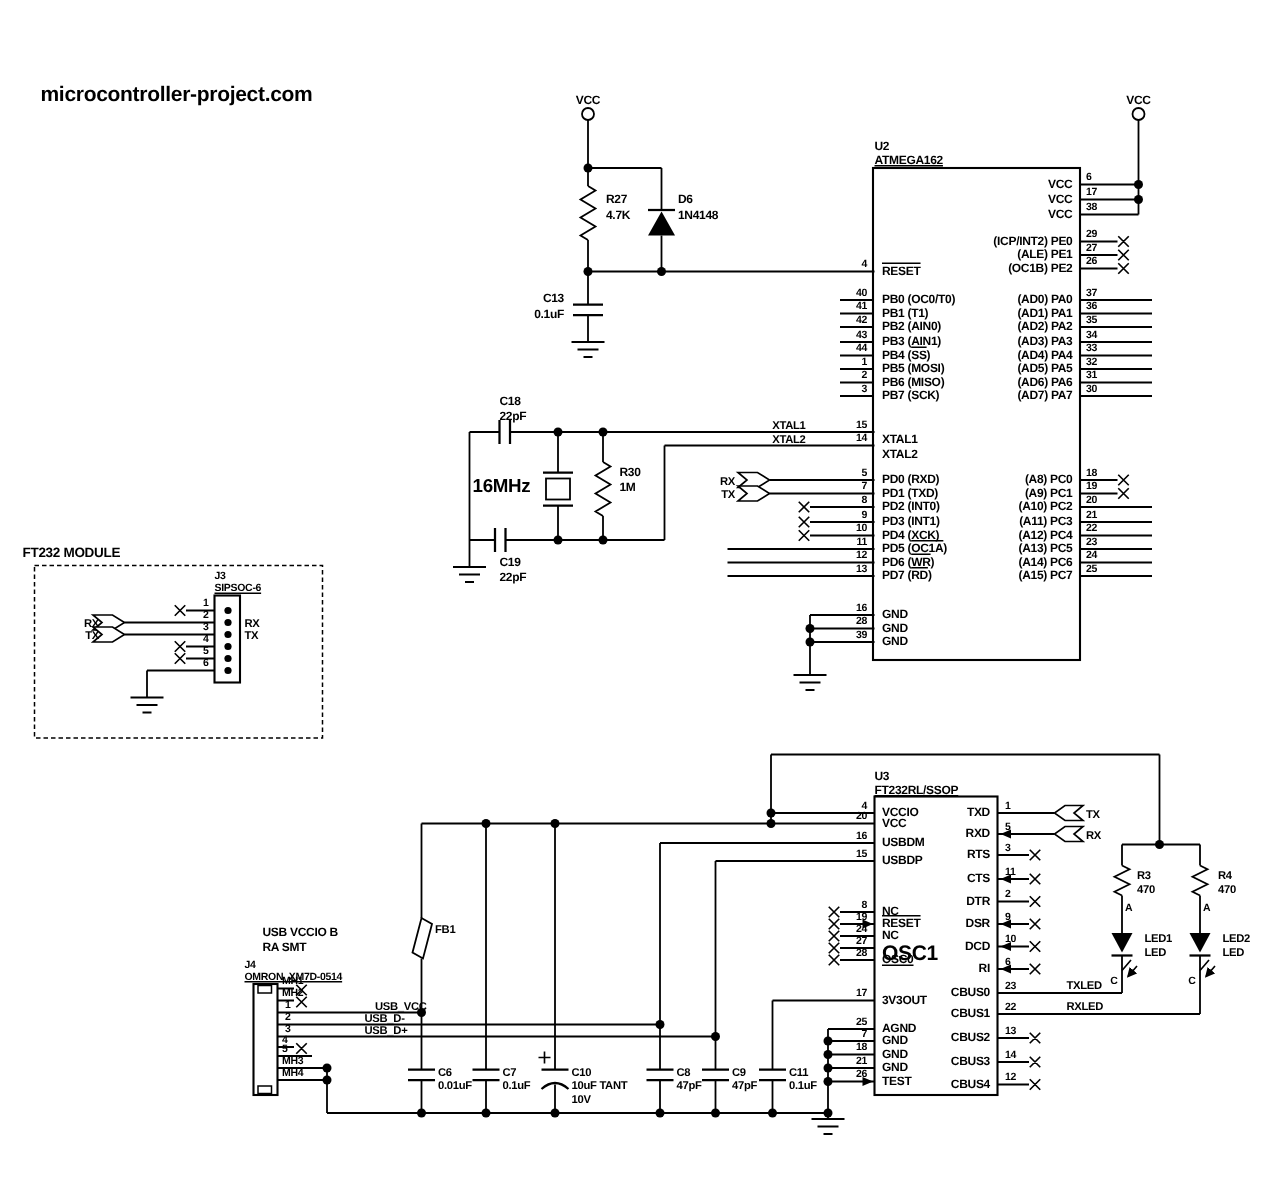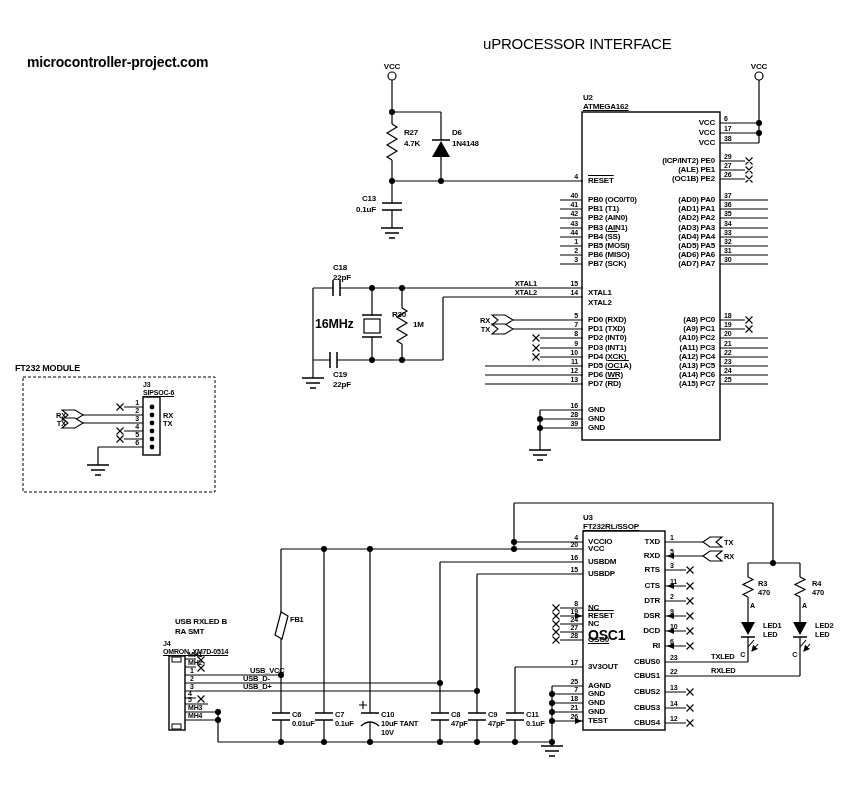--- a/index.html
+++ b/index.html
@@ -221,21 +221,20 @@
         <circle cx="152" cy="415" r="2.4"></circle>
         <circle cx="152" cy="423" r="2.4"></circle>
     <circle cx="152" cy="431" r="2.4"></circle>
         <circle cx="152" cy="439" r="2.4"></circle>
         <circle cx="152" cy="447" r="2.4"></circle>
   </g>
 </svg>
 
 <div id="labels">
   <div class="t b" style="left:27px;top:55px;font-size:14px">microcontroller-project.com</div>
-  <div class="t" style="left:483px;top:36px;font-size:15px">uPROCESSOR INTERFACE</div>
 <span class="t b" style="left: 392px; top: 63.2px; font-size: 8px; transform: translateX(-50%);">VCC</span>
       <span class="t b" style="left: 404px; top: 129.2px; font-size: 8px;">R27</span>
       <span class="t b" style="left: 404px; top: 140.2px; font-size: 8px;">4.7K</span>
       <span class="t b" style="left: 452px; top: 129.2px; font-size: 8px;">D6</span>
       <span class="t b" style="left: 452px; top: 140.2px; font-size: 8px;">1N4148</span>
       <span class="t b" style="left: 376px; top: 195.2px; font-size: 8px; transform: translateX(-100%);">C13</span>
       <span class="t b" style="left: 376px; top: 206.2px; font-size: 8px; transform: translateX(-100%);">0.1uF</span>
       <span class="t b" style="left: 759px; top: 63.2px; font-size: 8px; transform: translateX(-50%);">VCC</span>
       <span class="t b" style="left: 583px; top: 94.2px; font-size: 8px;">U2</span>
       <span class="t b u" style="left: 583px; top: 103.2px; font-size: 8px;">ATMEGA162</span>
@@ -325,40 +324,40 @@
       <span class="t b" style="left: 715px; top: 344.2px; font-size: 8px; transform: translateX(-100%);">(A11) PC3</span>
       <span class="t b" style="left: 715px; top: 353.2px; font-size: 8px; transform: translateX(-100%);">(A12) PC4</span>
       <span class="t b" style="left: 715px; top: 362.2px; font-size: 8px; transform: translateX(-100%);">(A13) PC5</span>
       <span class="t b" style="left: 715px; top: 371.2px; font-size: 8px; transform: translateX(-100%);">(A14) PC6</span>
       <span class="t b" style="left: 715px; top: 380.2px; font-size: 8px; transform: translateX(-100%);">(A15) PC7</span>
       <span class="t b" style="left: 333px; top: 264.2px; font-size: 8px;">C18</span>
       <span class="t b" style="left: 333px; top: 274.2px; font-size: 8px;">22pF</span>
       <span class="t b" style="left: 315px; top: 318.375px; font-size: 12.5px;">16MHz</span>
       <span class="t b" style="left: 333px; top: 371.2px; font-size: 8px;">C19</span>
       <span class="t b" style="left: 333px; top: 381.2px; font-size: 8px;">22pF</span>
-      <span class="t b" style="left: 392px; top: 311.2px; font-size: 8px;">R30</span>
+      <span class="t b" style="left: 413px; top: 311.2px; font-size: 8px;">R30</span>
       <span class="t b" style="left: 413px; top: 321.2px; font-size: 8px;">1M</span>
       <span class="t b" style="left: 537px; top: 279.625px; font-size: 7.5px; transform: translateX(-100%);">XTAL1</span>
       <span class="t b" style="left: 537px; top: 288.625px; font-size: 7.5px; transform: translateX(-100%);">XTAL2</span>
       <span class="t b" style="left: 490px; top: 316.625px; font-size: 7.5px; transform: translateX(-100%);">RX</span>
       <span class="t b" style="left: 490px; top: 325.625px; font-size: 7.5px; transform: translateX(-100%);">TX</span>
       <span class="t b" style="left: 15px; top: 364.35px; font-size: 9px;">FT232 MODULE</span>
       <span class="t b" style="left: 143px; top: 381.05px; font-size: 7px;">J3</span>
       <span class="t b u" style="left: 143px; top: 389.05px; font-size: 7px;">SIPSOC-6</span>
       <span class="t b" style="left: 139px; top: 399.05px; font-size: 7px; transform: translateX(-100%);">1</span>
       <span class="t b" style="left: 139px; top: 407.05px; font-size: 7px; transform: translateX(-100%);">2</span>
       <span class="t b" style="left: 139px; top: 415.05px; font-size: 7px; transform: translateX(-100%);">3</span>
       <span class="t b" style="left: 139px; top: 423.05px; font-size: 7px; transform: translateX(-100%);">4</span>
       <span class="t b" style="left: 139px; top: 431.05px; font-size: 7px; transform: translateX(-100%);">5</span>
       <span class="t b" style="left: 139px; top: 439.05px; font-size: 7px; transform: translateX(-100%);">6</span>
       <span class="t b" style="left: 163px; top: 411.625px; font-size: 7.5px;">RX</span>
       <span class="t b" style="left: 163px; top: 419.625px; font-size: 7.5px;">TX</span>
       <span class="t b" style="left: 66px; top: 411.625px; font-size: 7.5px; transform: translateX(-100%);">RX</span>
       <span class="t b" style="left: 66px; top: 419.625px; font-size: 7.5px; transform: translateX(-100%);">TX</span>
-      <span class="t b" style="left: 175px; top: 618.2px; font-size: 8px;">USB RXLED B</span>
+      <span class="t b" style="left: 175px; top: 618.2px; font-size: 8px;">USB VCCIO B</span>
       <span class="t b" style="left: 175px; top: 628.2px; font-size: 8px;">RA SMT</span>
       <span class="t b" style="left: 163px; top: 640.05px; font-size: 7px;">J4</span>
       <span class="t b u" style="left: 163px; top: 648.05px; font-size: 7px;">OMRON_XM7D-0514</span>
       <span class="t b" style="left: 188px; top: 651.05px; font-size: 7px;">MH1</span>
       <span class="t b" style="left: 188px; top: 659.05px; font-size: 7px;">MH2</span>
       <span class="t b" style="left: 190px; top: 667.05px; font-size: 7px;">1</span>
       <span class="t b" style="left: 190px; top: 675.05px; font-size: 7px;">2</span>
       <span class="t b" style="left: 190px; top: 683.05px; font-size: 7px;">3</span>
       <span class="t b" style="left: 188px; top: 690.05px; font-size: 7px;">4</span>
       <span class="t b" style="left: 188px; top: 696.05px; font-size: 7px;">5</span>

